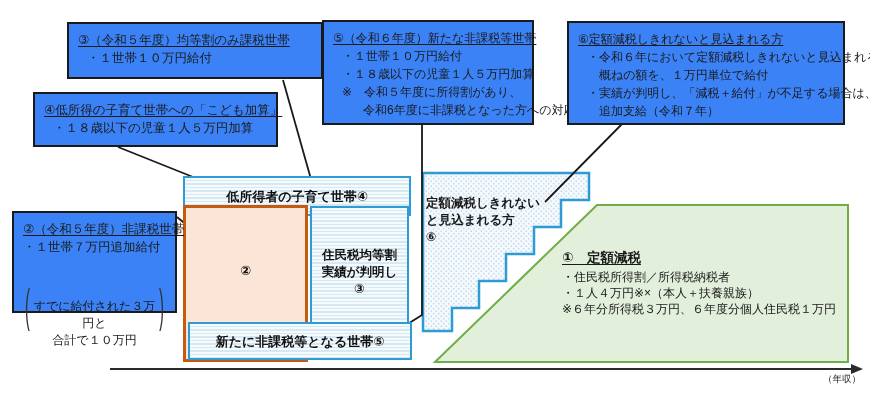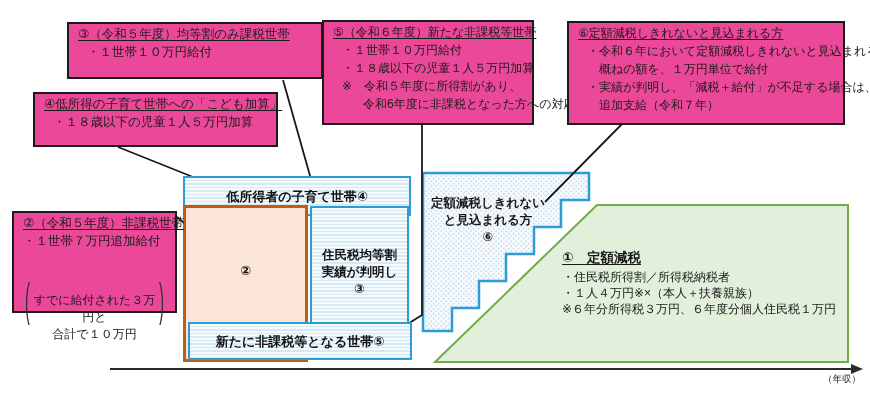--- a/index.html
+++ b/index.html
@@ -4,22 +4,22 @@
 <style>
   html,body{margin:0;padding:0;background:#ffffff;}
   #canvas{
     position:relative;width:870px;height:405px;background:#ffffff;overflow:hidden;
     font-family:"Liberation Sans","DejaVu Sans",sans-serif;color:#1a1a1a;
   }
   #shapes-svg{position:absolute;left:0;top:0;width:870px;height:405px;}
 
   
   .callout{
-    position:absolute;background:#ec4899;border:2px solid #1a1a1a;
-    padding:1px 9px 5px 9px;box-sizing:border-box;font-size:12px;line-height:18px;
+    position:absolute;background:#3b82f6;border:2px solid #1a1a1a;
+    padding:7px 9px 5px 9px;box-sizing:border-box;font-size:12px;line-height:18px;
   }
   .callout .title{text-decoration:underline;text-underline-offset:2px;white-space:nowrap;}
   .callout .line{white-space:nowrap;}
   .indent1{padding-left:9px;}
   .indent2{padding-left:21px;}
   .indent3{padding-left:30px;}
 
   
   .bracket-row{display:flex;align-items:center;justify-content:center;margin-top:6px;}
   .paren{font-size:15px;transform:scaleY(3.1);display:inline-block;color:#333;font-weight:400;margin:0 2px;}
@@ -30,21 +30,21 @@
     background:repeating-linear-gradient(180deg,#f5fafd 0px,#f5fafd 2px,#d7e8f5 2px,#d7e8f5 3.5px);
     border:2.5px solid #2e9bd5;box-sizing:border-box;position:absolute;
     display:flex;align-items:center;justify-content:center;text-align:center;
   }
   .shape-label{font-weight:bold;font-size:13px;line-height:17px;color:#111;}
   #shape-hijozei{
     position:absolute;background:#fbe5d6;border:3px solid #c55a11;box-sizing:border-box;
     display:flex;align-items:center;justify-content:center;text-align:center;
   }
   #stair-label,#green-textblock,#axis-label{position:absolute;}
-  #stair-label{text-align:center;font-weight:bold;font-size:12.5px;line-height:17px;}
+  #stair-label{text-align:left;font-weight:bold;font-size:12.5px;line-height:17px;}
   #green-textblock{font-size:12px;line-height:16px;}
   #green-textblock .title{font-weight:bold;font-size:13.5px;text-decoration:underline;text-underline-offset:2px;margin-bottom:3px;}
   #axis-label{font-size:9.5px;color:#222;}
 </style>
 </head>
 <body>
 
 <div id="canvas">
 
   <svg id="shapes-svg" viewBox="0 0 870 405" xmlns="http://www.w3.org/2000/svg">

